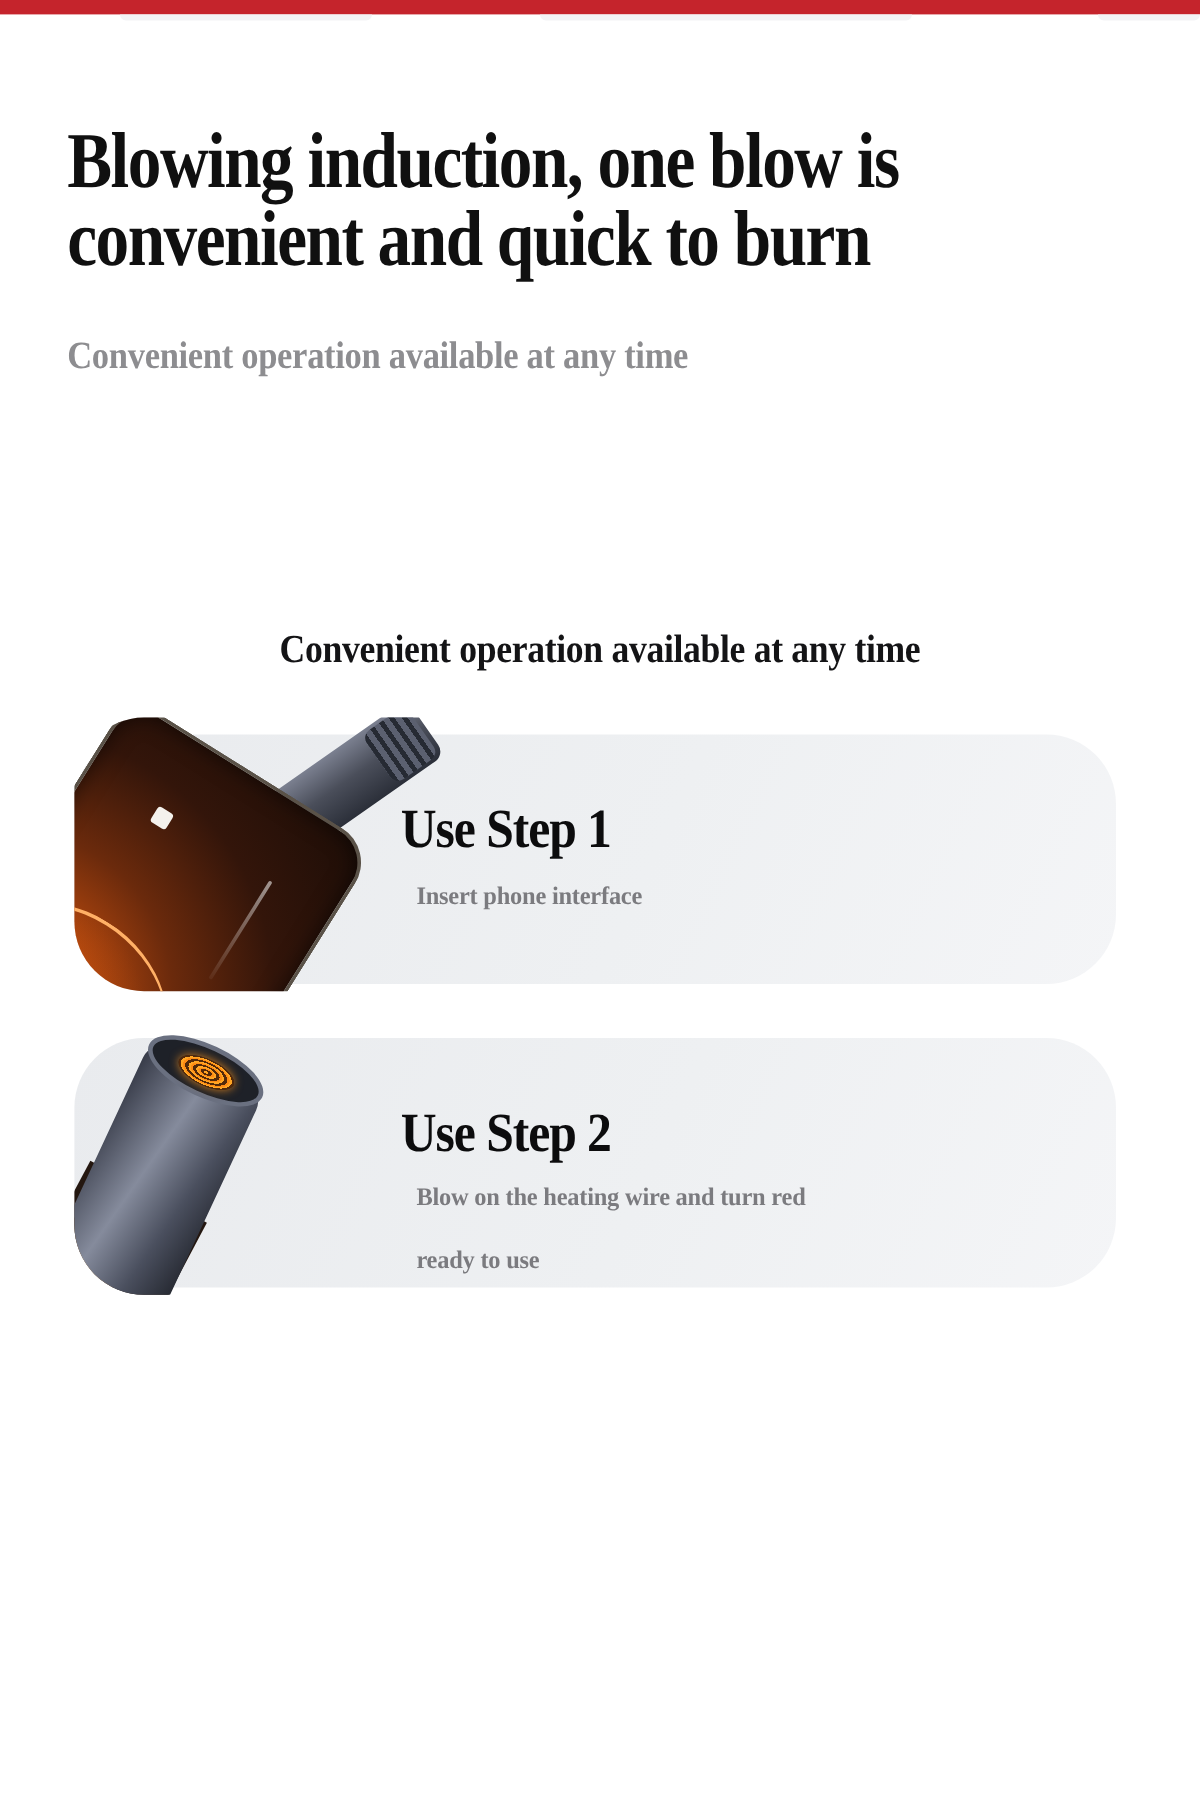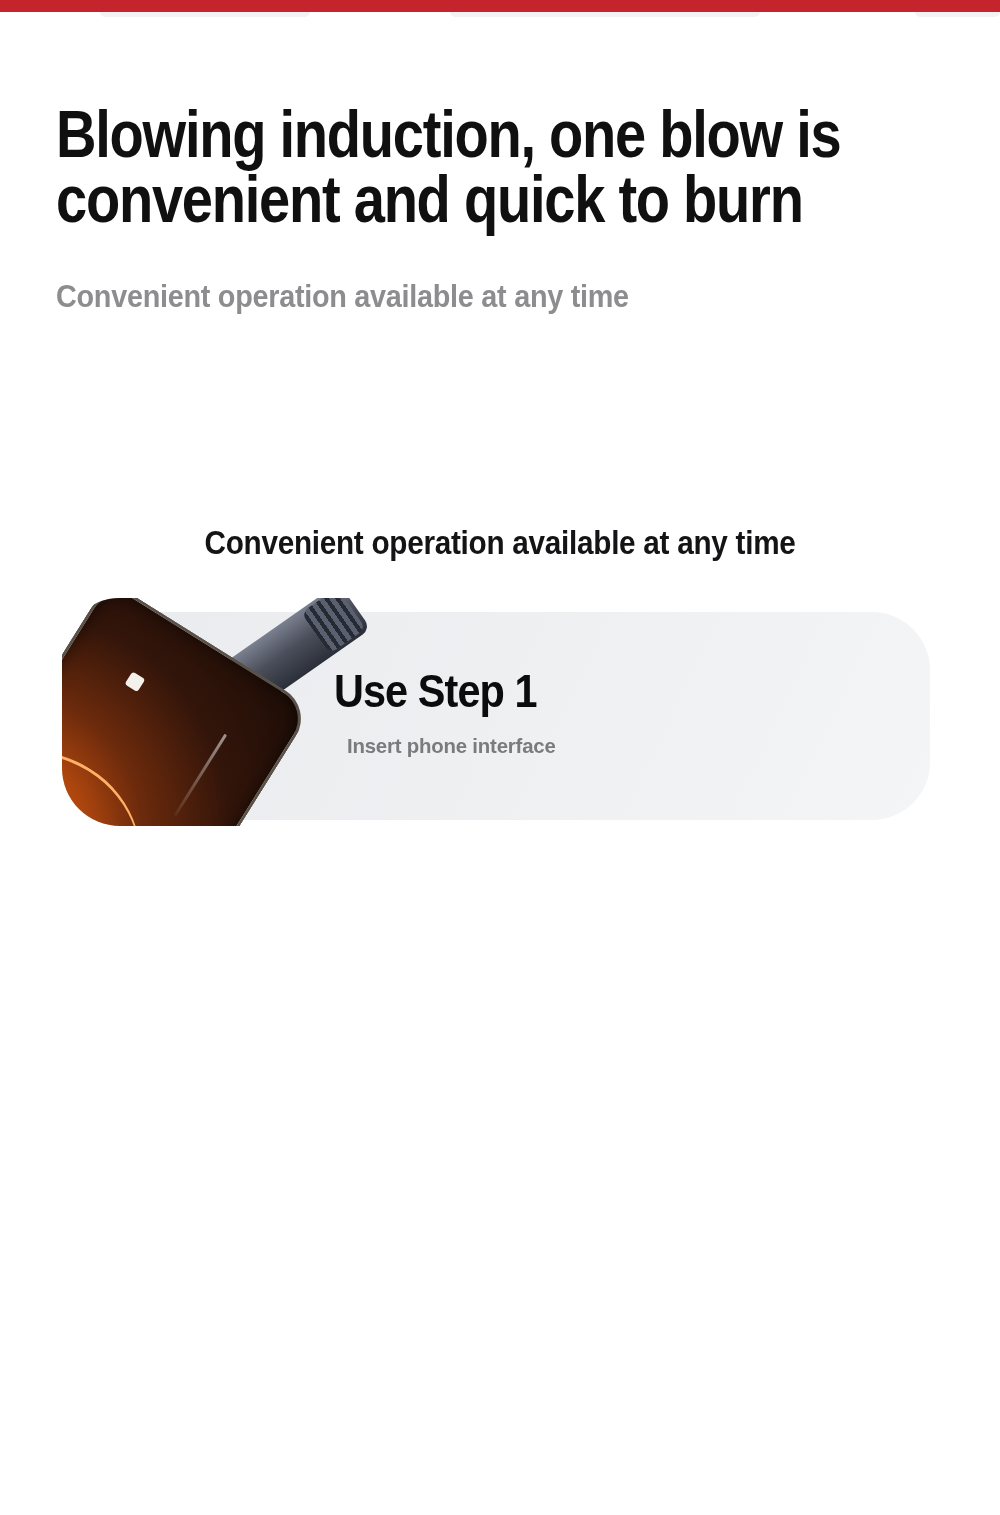--- a/index.html
+++ b/index.html
@@ -1,20 +1,20 @@
 <!DOCTYPE html>
 <html><head>
 <meta charset="utf-8">
 <style>
   * { margin:0; padding:0; box-sizing:border-box; }
   html,body { background:#ffffff; }
   .canvas {
     position:relative; width:1000px; height:1515px;
     background:#ffffff; overflow:hidden;
-    font-family:Liberation Sans, sans-serif;
+    font-family:Liberation Serif, serif;
     -webkit-font-smoothing:antialiased;
   }
   
   .top-bar { position:absolute; left:0; top:0; width:1000px; height:12px; }
   .top-remnant { position:absolute; top:12px; height:5px; background:#f3f3f5; border-radius:0 0 8px 8px; }
 
   
   .hero-title {
     position:absolute; left:56px; top:102px;
     font-size:66px; font-weight:bold; line-height:65px; letter-spacing:-1.5px;
@@ -165,15 +165,31 @@
       <div class="phone1">
         <div class="phone1-glow"></div>
         <div class="phone1-sq"></div>
         <div class="phone1-slit"></div>
       </div>
     </div>
     <div class="step-title">Use Step 1</div>
     <div class="step-line l1">Insert phone interface</div>
   </div>
 
+  <div class="card card2">
+    <div class="photo2">
+      <div class="dark2"></div>
+      <div class="frame2">
+        <div class="frame2-holes"></div>
+      </div>
+      <div class="lighter2">
+        <div class="lighter2-face">
+          <div class="coil2"></div>
+        </div>
+      </div>
+    </div>
+    <div class="step-title">Use Step 2</div>
+    <div class="step-line l1">Blow on the heating wire and turn red</div>
+    <div class="step-line l2">ready to use</div>
+  </div>
 
 
 </div>
 
 </body></html>

